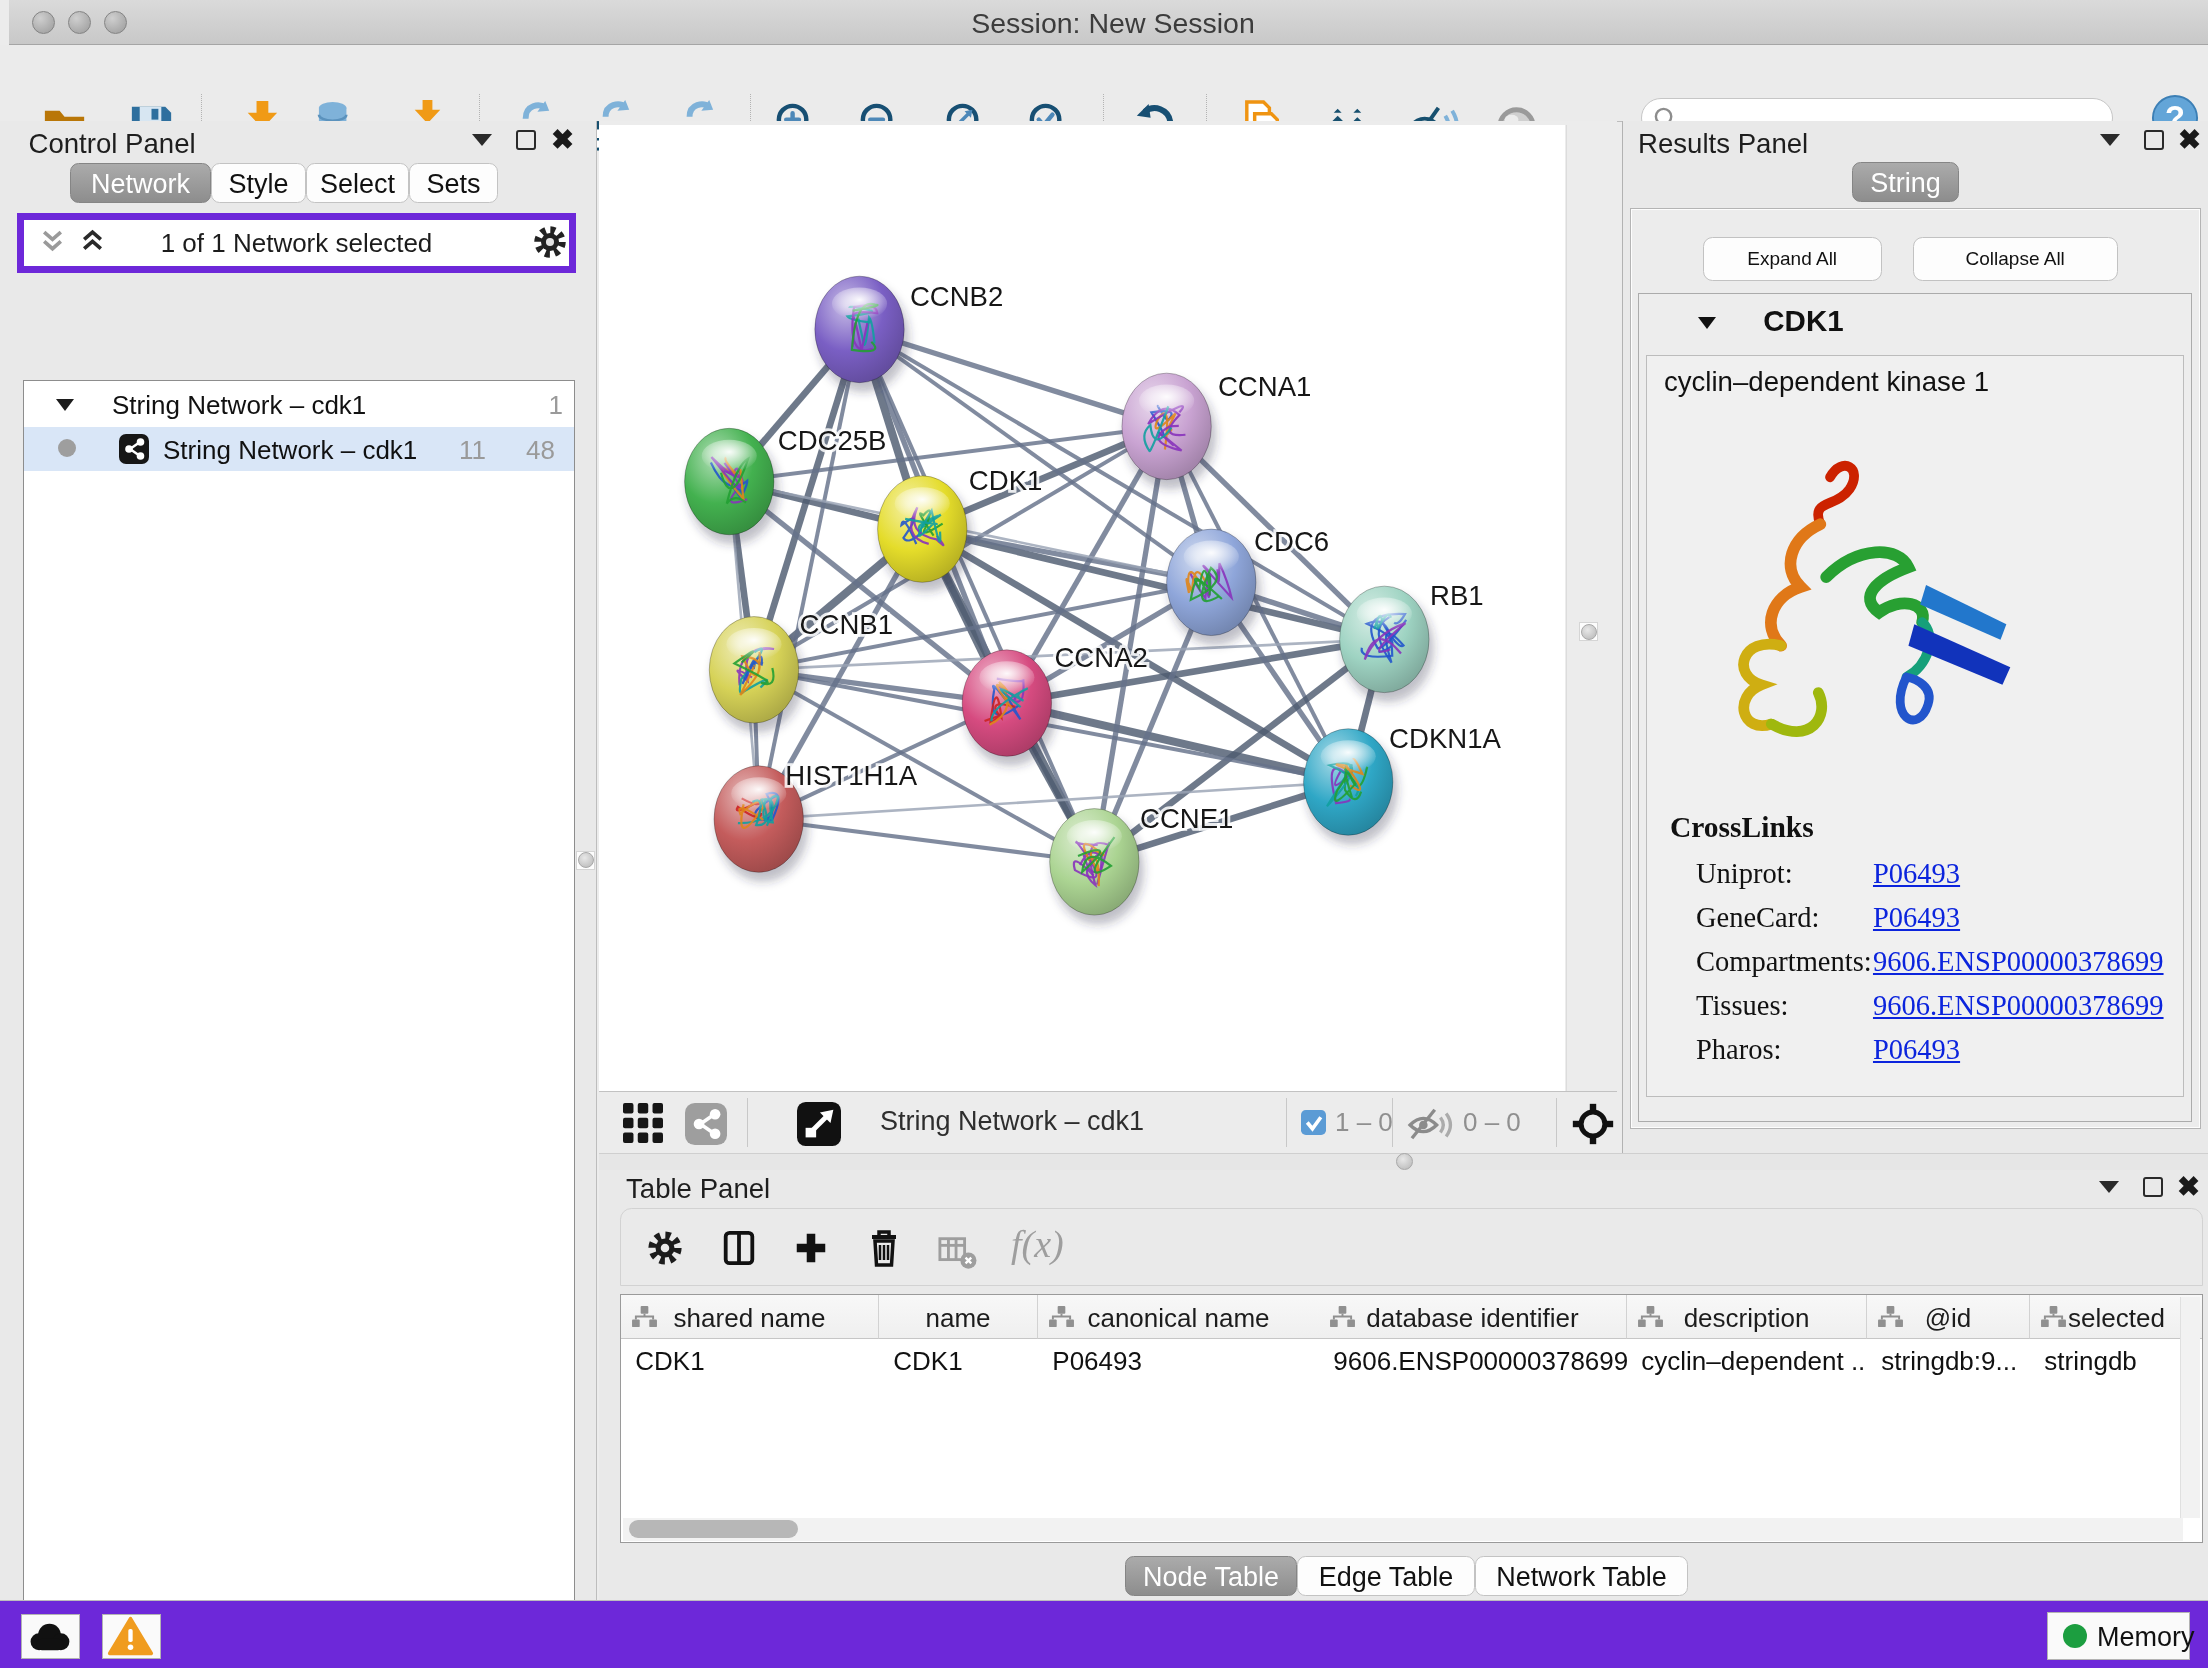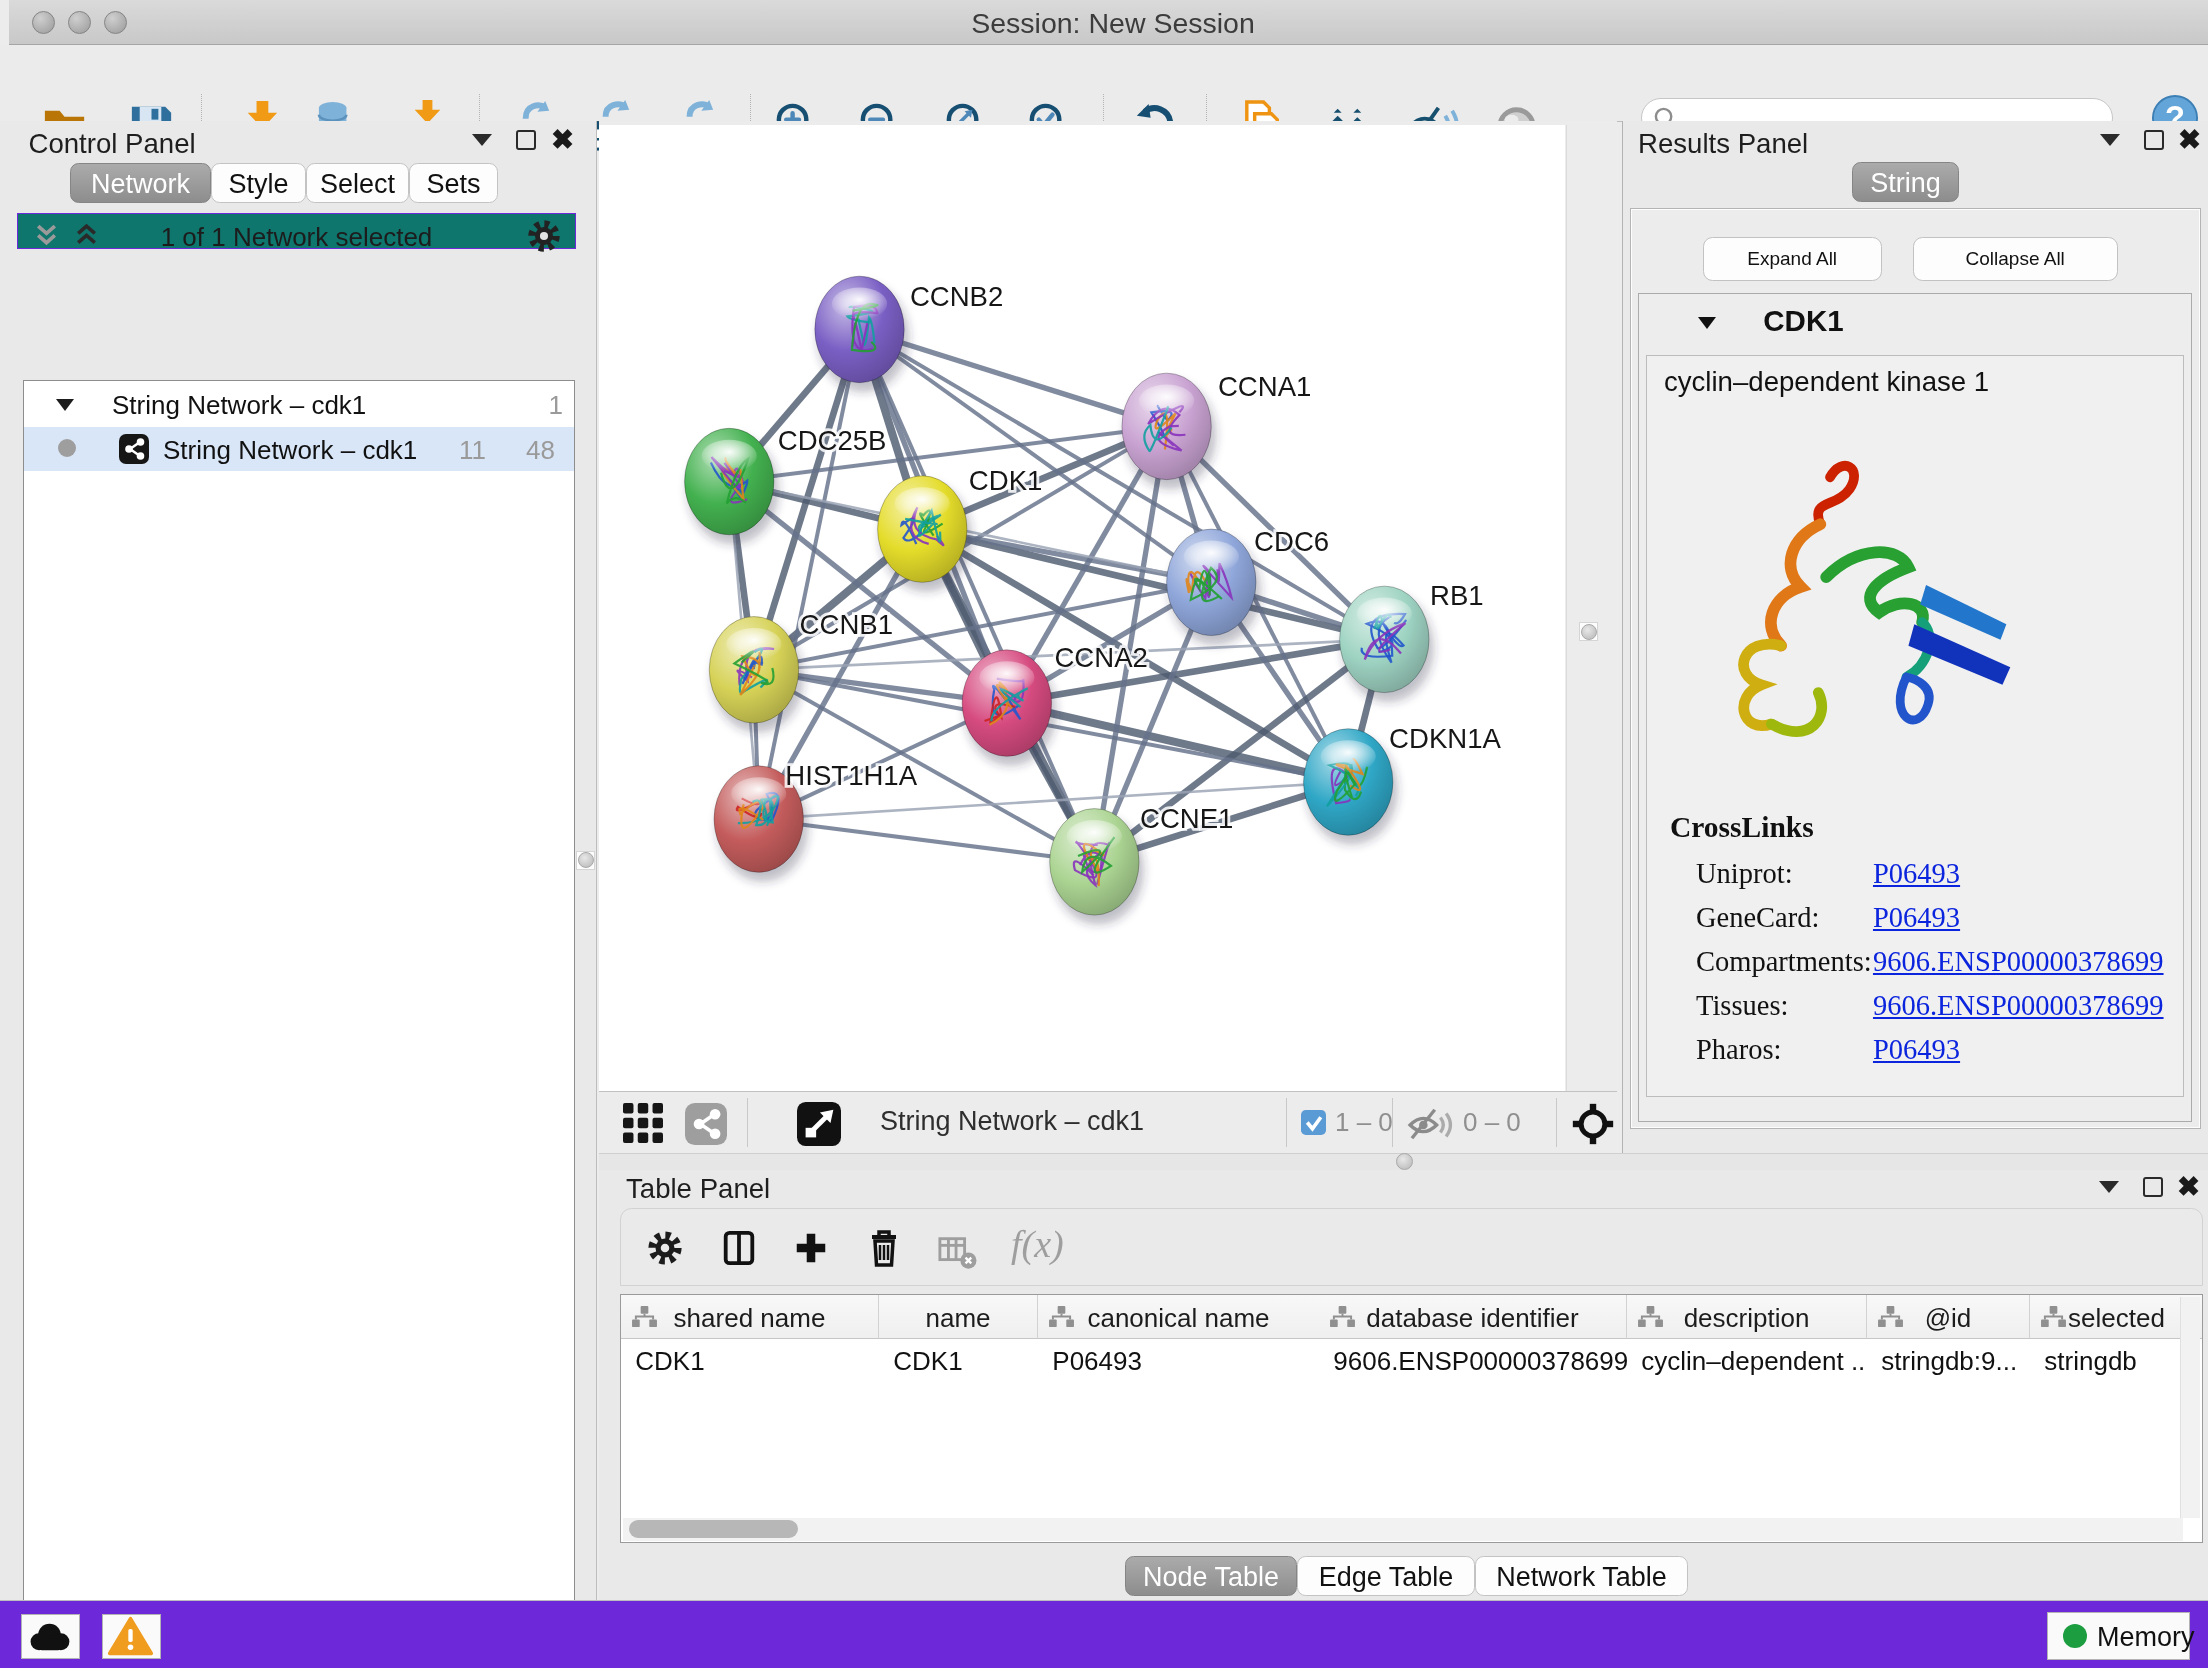--- a/index.html
+++ b/index.html
@@ -28,21 +28,21 @@
   .handle-sq{width:19px;height:19px;background:#fdfdfd;border:1px solid #d5d5d5;box-sizing:border-box;}
   
   .panel-title{font-size:27.6px;color:#1e1e1e;}
   .collapse-tri{width:0;height:0;border-left:10.5px solid transparent;border-right:10.5px solid transparent;border-top:12.4px solid #2a2a2a;}
   .float-sq{width:20px;height:20px;border:2.9px solid #2a2a2a;border-radius:2.9px;box-sizing:border-box;background:transparent;}
   .close-x{font-size:27.6px;font-weight:bold;color:#1a1a1a;line-height:25px;}
   
   .seg-tab{height:40px;border:1px solid #c3c3c3;background:#fdfdfd;color:#111;font-size:27px;text-align:center;line-height:40px;box-sizing:border-box;border-radius:8.6px;cursor:pointer;}
   .seg-tab.sel{background:linear-gradient(#ababab,#8d8d8d);color:#fff;border-color:#858585;text-align:center;}
   
-  .net-bar{left:17px;top:213px;width:559px;height:36px;background:#0f766e;border:1px solid #6d28d9;box-sizing:border-box;}
+  .net-bar{left:17px;top:213px;width:559px;height:60px;background:#ffffff;border:7px solid #6d28d9;box-sizing:border-box;}
   .list-box{left:23px;top:259px;width:552px;height:1318px;background:#fff;border:1px solid #8d8d8d;box-sizing:border-box;}
   .tree-row{left:0;width:550px;height:44px;}
   .tree-row.sel{background:#d9e6f7;}
   .tree-label{font-size:26px;color:#111;top:7.6px;}
   .tree-count{font-size:26px;color:#9a9a9a;top:7.6px;text-align:right;}
   .exp-tri{width:0;height:0;border-left:9.5px solid transparent;border-right:9.5px solid transparent;border-top:12.4px solid #1c1c1c;}
   
   .netstatus{left:0;top:970px;width:1018px;height:62px;background:#ececec;border-top:1px solid #c2c2c2;}
   .vsep{top:5.7px;height:49px;width:0;border-left:1px solid #c8c8c8;}
   .nstext{font-size:26px;color:#8f8f8f;top:15px;}

